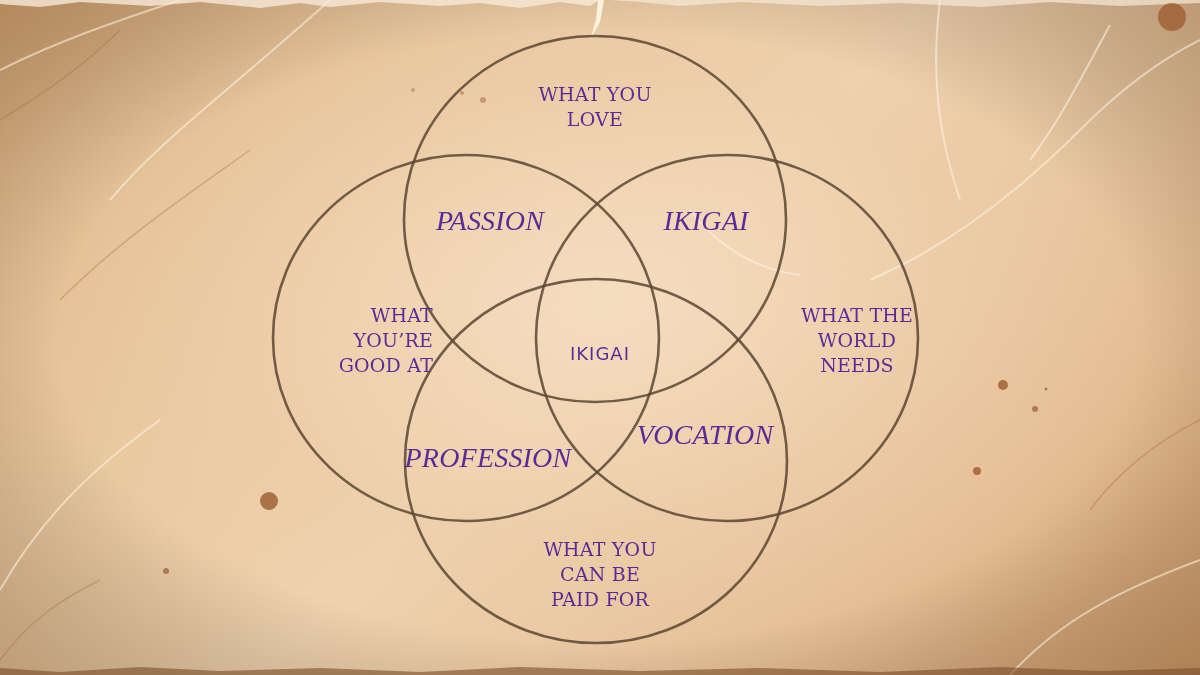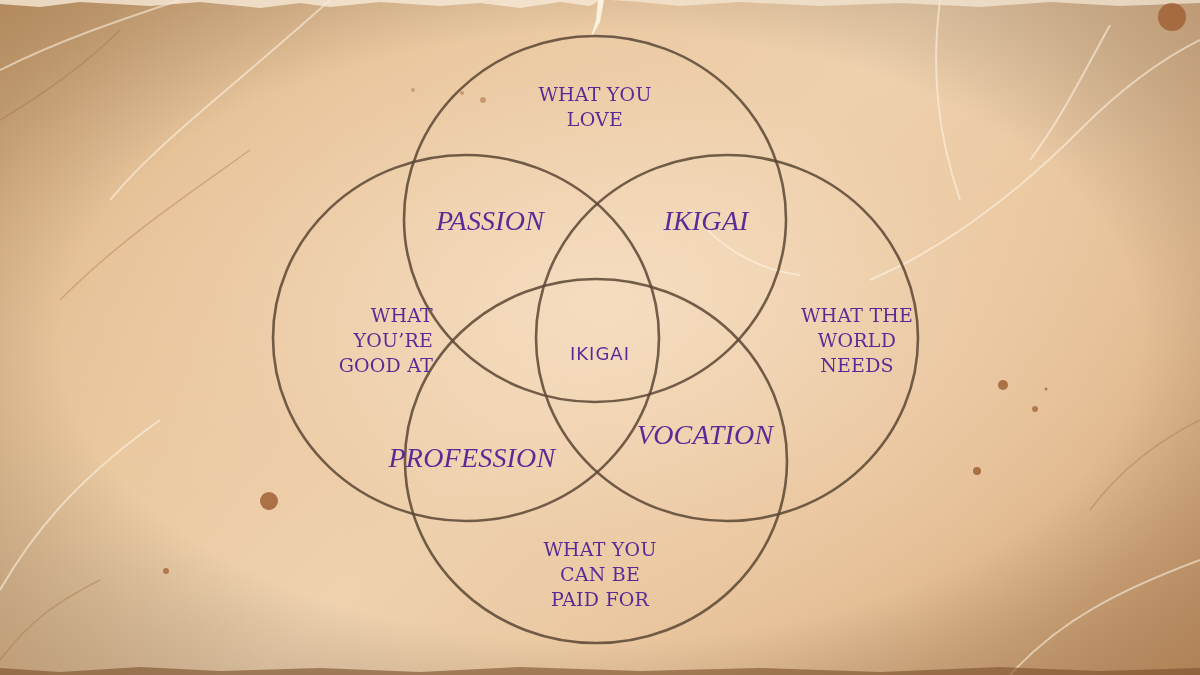--- a/index.html
+++ b/index.html
@@ -85,16 +85,16 @@
 GOOD AT</div>
 <div class="lbl set" style="left:762px;top:303px;width:190px;">WHAT THE
 WORLD
 NEEDS</div>
 <div class="lbl set" style="left:510px;top:537px;width:180px;">WHAT YOU
 CAN BE
 PAID FOR</div>
 
 <div class="lbl ov" style="left:420px;top:209px;width:140px;">PASSION</div>
 <div class="lbl ov" style="left:636px;top:209px;width:140px;">IKIGAI</div>
-<div class="lbl ov" style="left:386px;top:446px;width:172px;">PROFESSION</div>
+<div class="lbl ov" style="left:402px;top:446px;width:172px;">PROFESSION</div>
 <div class="lbl ov" style="left:630px;top:423px;width:150px;">VOCATION</div>
 
 <div class="lbl core" style="left:530px;top:328px;width:140px;">IKIGAI</div>
 
 </body></html>

